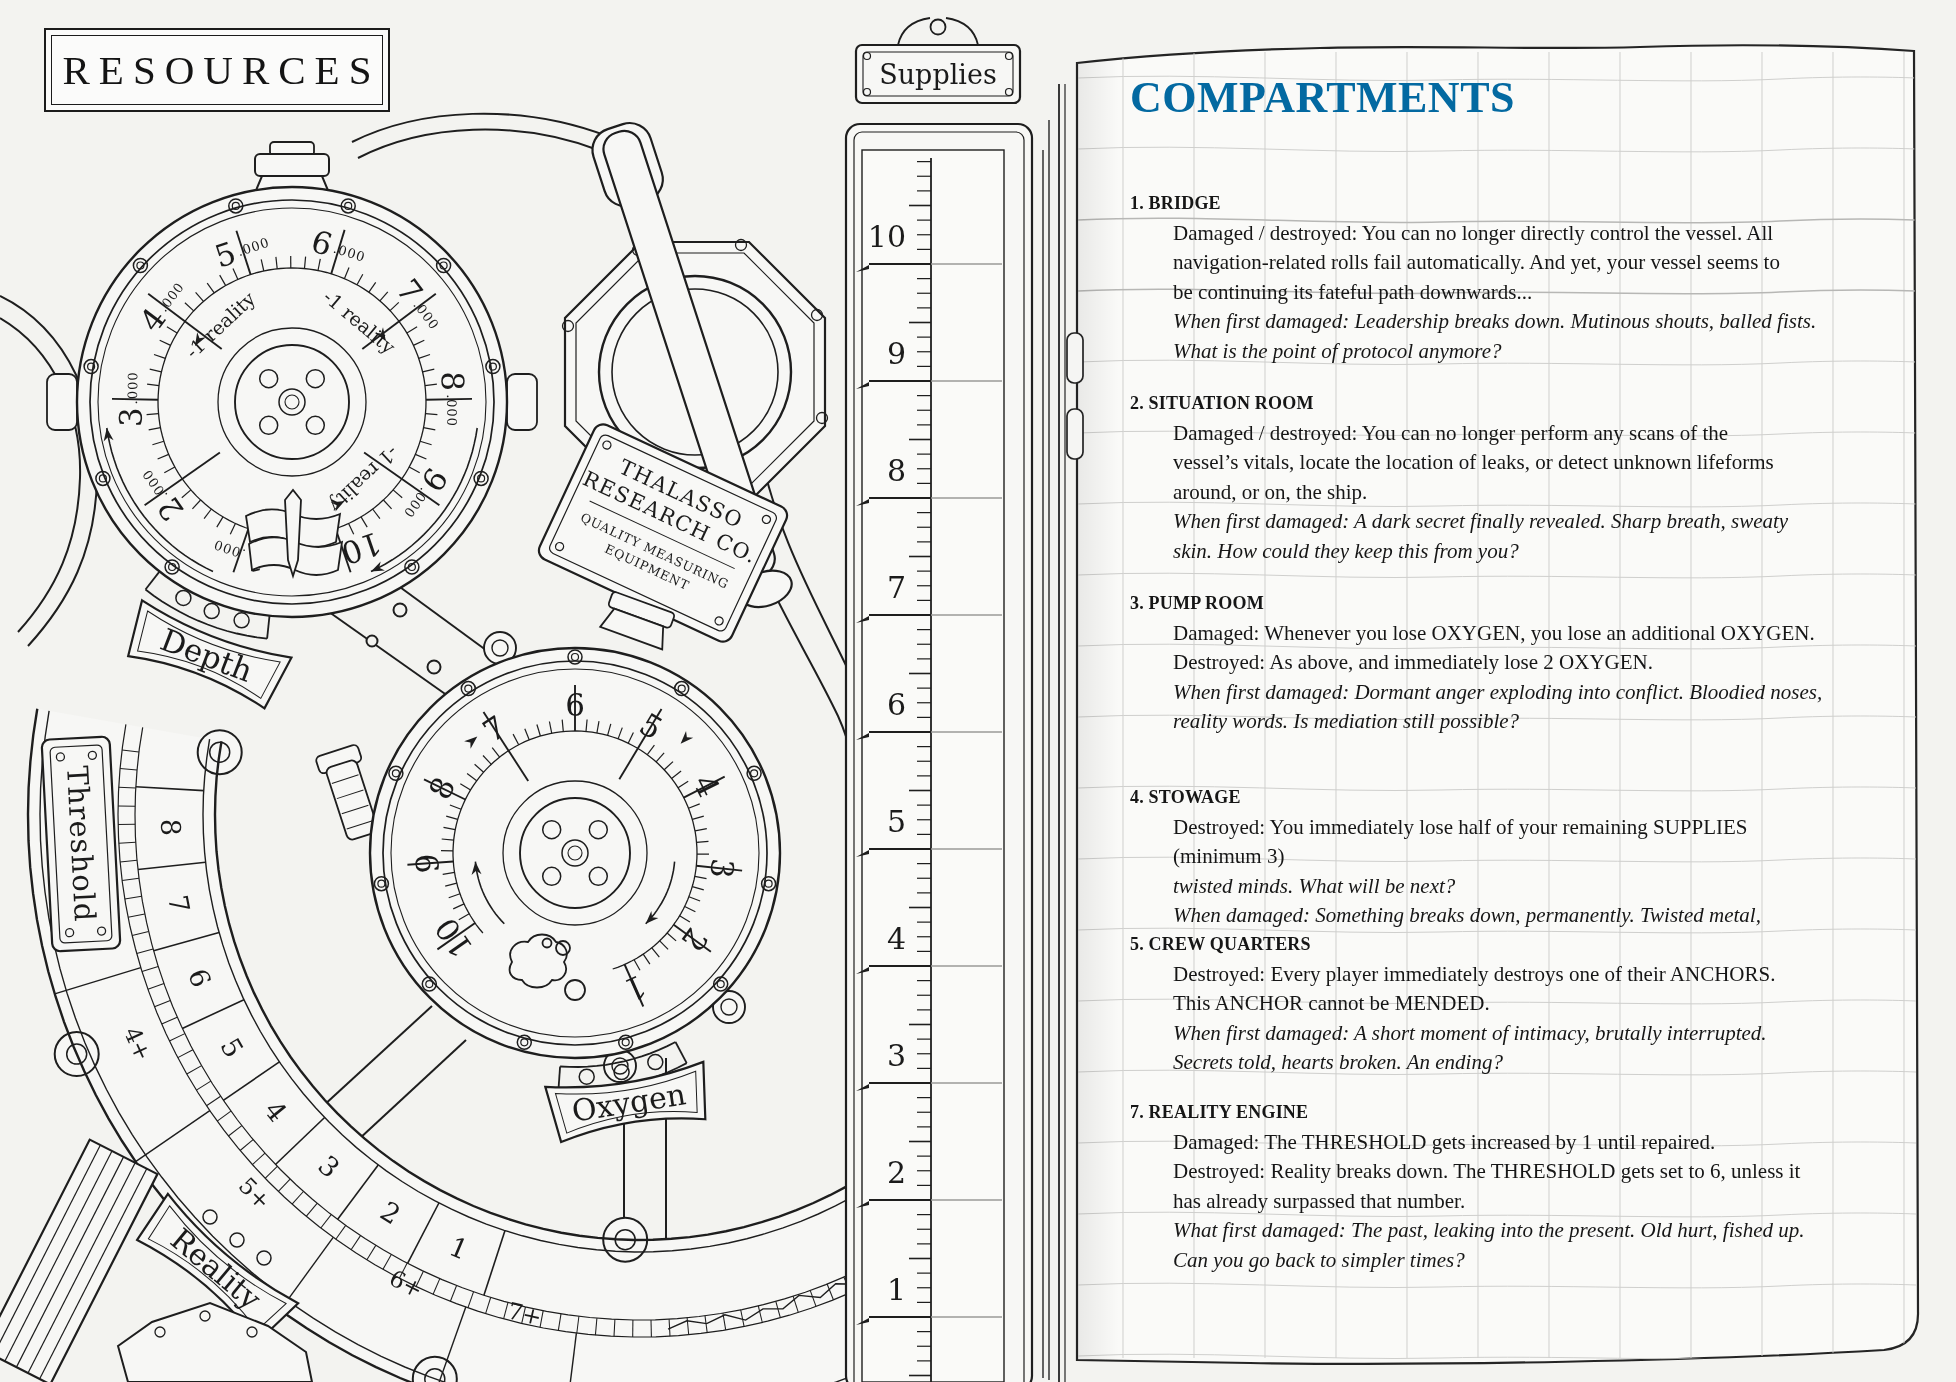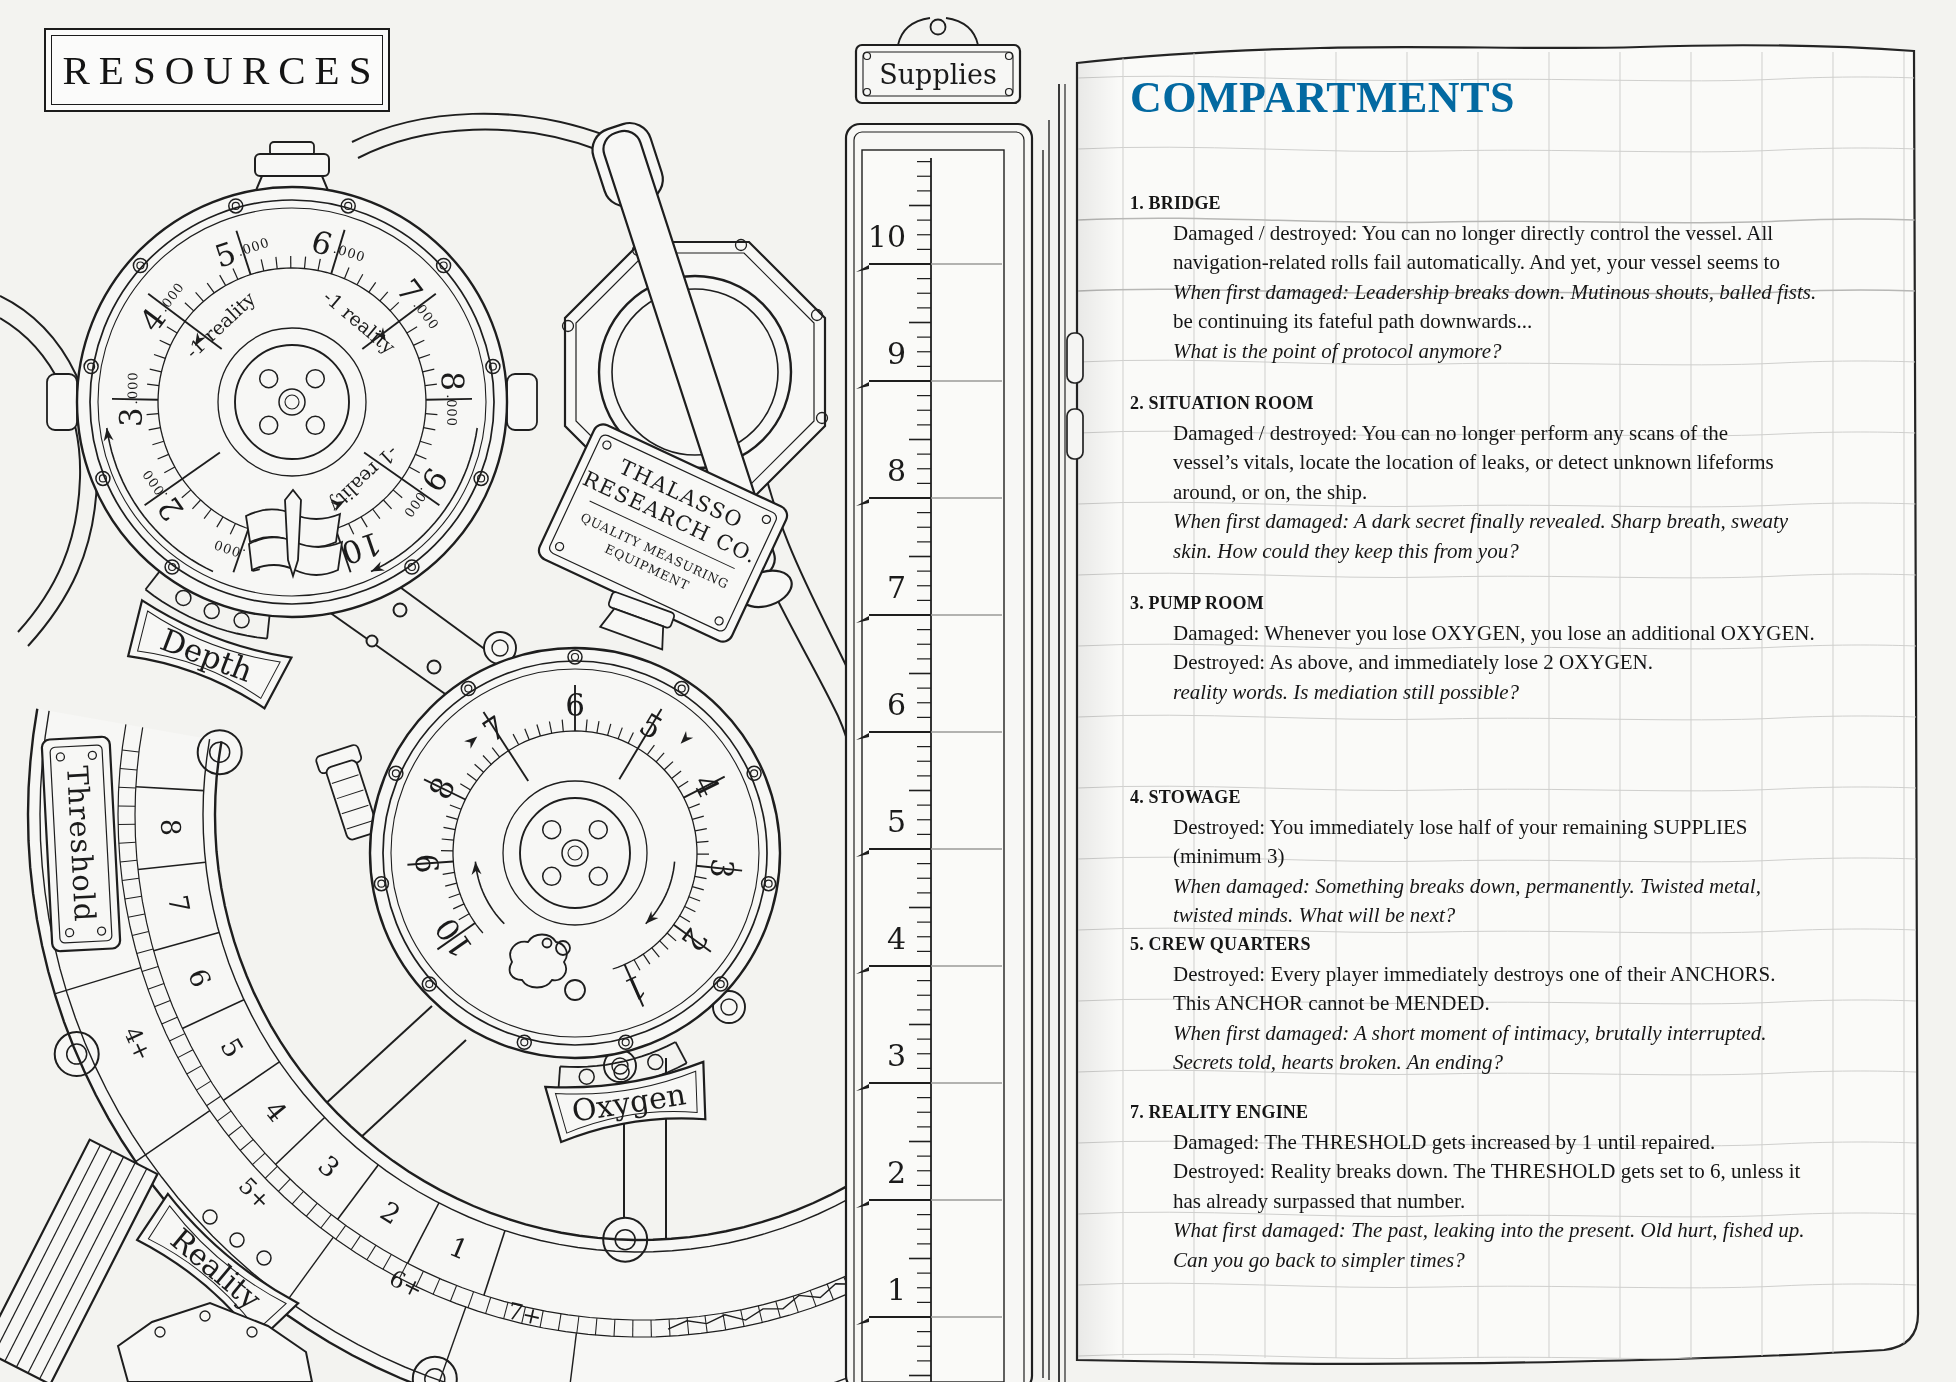--- a/index.html
+++ b/index.html
@@ -727,47 +727,48 @@
   </div>
 </div>
 
 <div class="nb">
   <h1>COMPARTMENTS</h1>
 
   <section class="comp" style="top:189px">
     <div class="ctitle">1. BRIDGE</div>
     <div class="line">Damaged / destroyed: You can no longer directly control the vessel. All</div>
     <div class="line">navigation-related rolls fail automatically. And yet, your vessel seems to</div>
+    <div class="line">be continuing its fateful path downwards...</div>
     <div class="line i">When first damaged: Leadership breaks down. Mutinous shouts, balled fists.</div>
-    <div class="line">be continuing its fateful path downwards...</div>
     <div class="line i">What is the point of protocol anymore?</div>
   </section>
 
   <section class="comp" style="top:389px">
     <div class="ctitle">2. SITUATION ROOM</div>
     <div class="line">Damaged / destroyed: You can no longer perform any scans of the</div>
     <div class="line">vessel’s vitals, locate the location of leaks, or detect unknown lifeforms</div>
     <div class="line">around, or on, the ship.</div>
     <div class="line i">When first damaged: A dark secret finally revealed. Sharp breath, sweaty</div>
     <div class="line i">skin. How could they keep this from you?</div>
   </section>
 
   <section class="comp" style="top:589px">
     <div class="ctitle">3. PUMP ROOM</div>
     <div class="line">Damaged: Whenever you lose OXYGEN, you lose an additional OXYGEN.</div>
     <div class="line">Destroyed: As above, and immediately lose 2 OXYGEN.</div>
+    <div class="line i">When first damaged: Dormant anger exploding into conflict. Bloodied noses,</div>
     <div class="line i">reality words. Is mediation still possible?</div>
   </section>
 
   <section class="comp" style="top:783px">
     <div class="ctitle">4. STOWAGE</div>
     <div class="line">Destroyed: You immediately lose half of your remaining SUPPLIES</div>
     <div class="line">(minimum 3)</div>
+    <div class="line i">twisted minds. What will be next?</div>
     <div class="line i">When damaged: Something breaks down, permanently. Twisted metal,</div>
-    <div class="line i">twisted minds. What will be next?</div>
   </section>
 
   <section class="comp" style="top:930px">
     <div class="ctitle">5. CREW QUARTERS</div>
     <div class="line">Destroyed: Every player immediately destroys one of their ANCHORS.</div>
     <div class="line">This ANCHOR cannot be MENDED.</div>
     <div class="line i">When first damaged: A short moment of intimacy, brutally interrupted.</div>
     <div class="line i">Secrets told, hearts broken. An ending?</div>
   </section>
 

